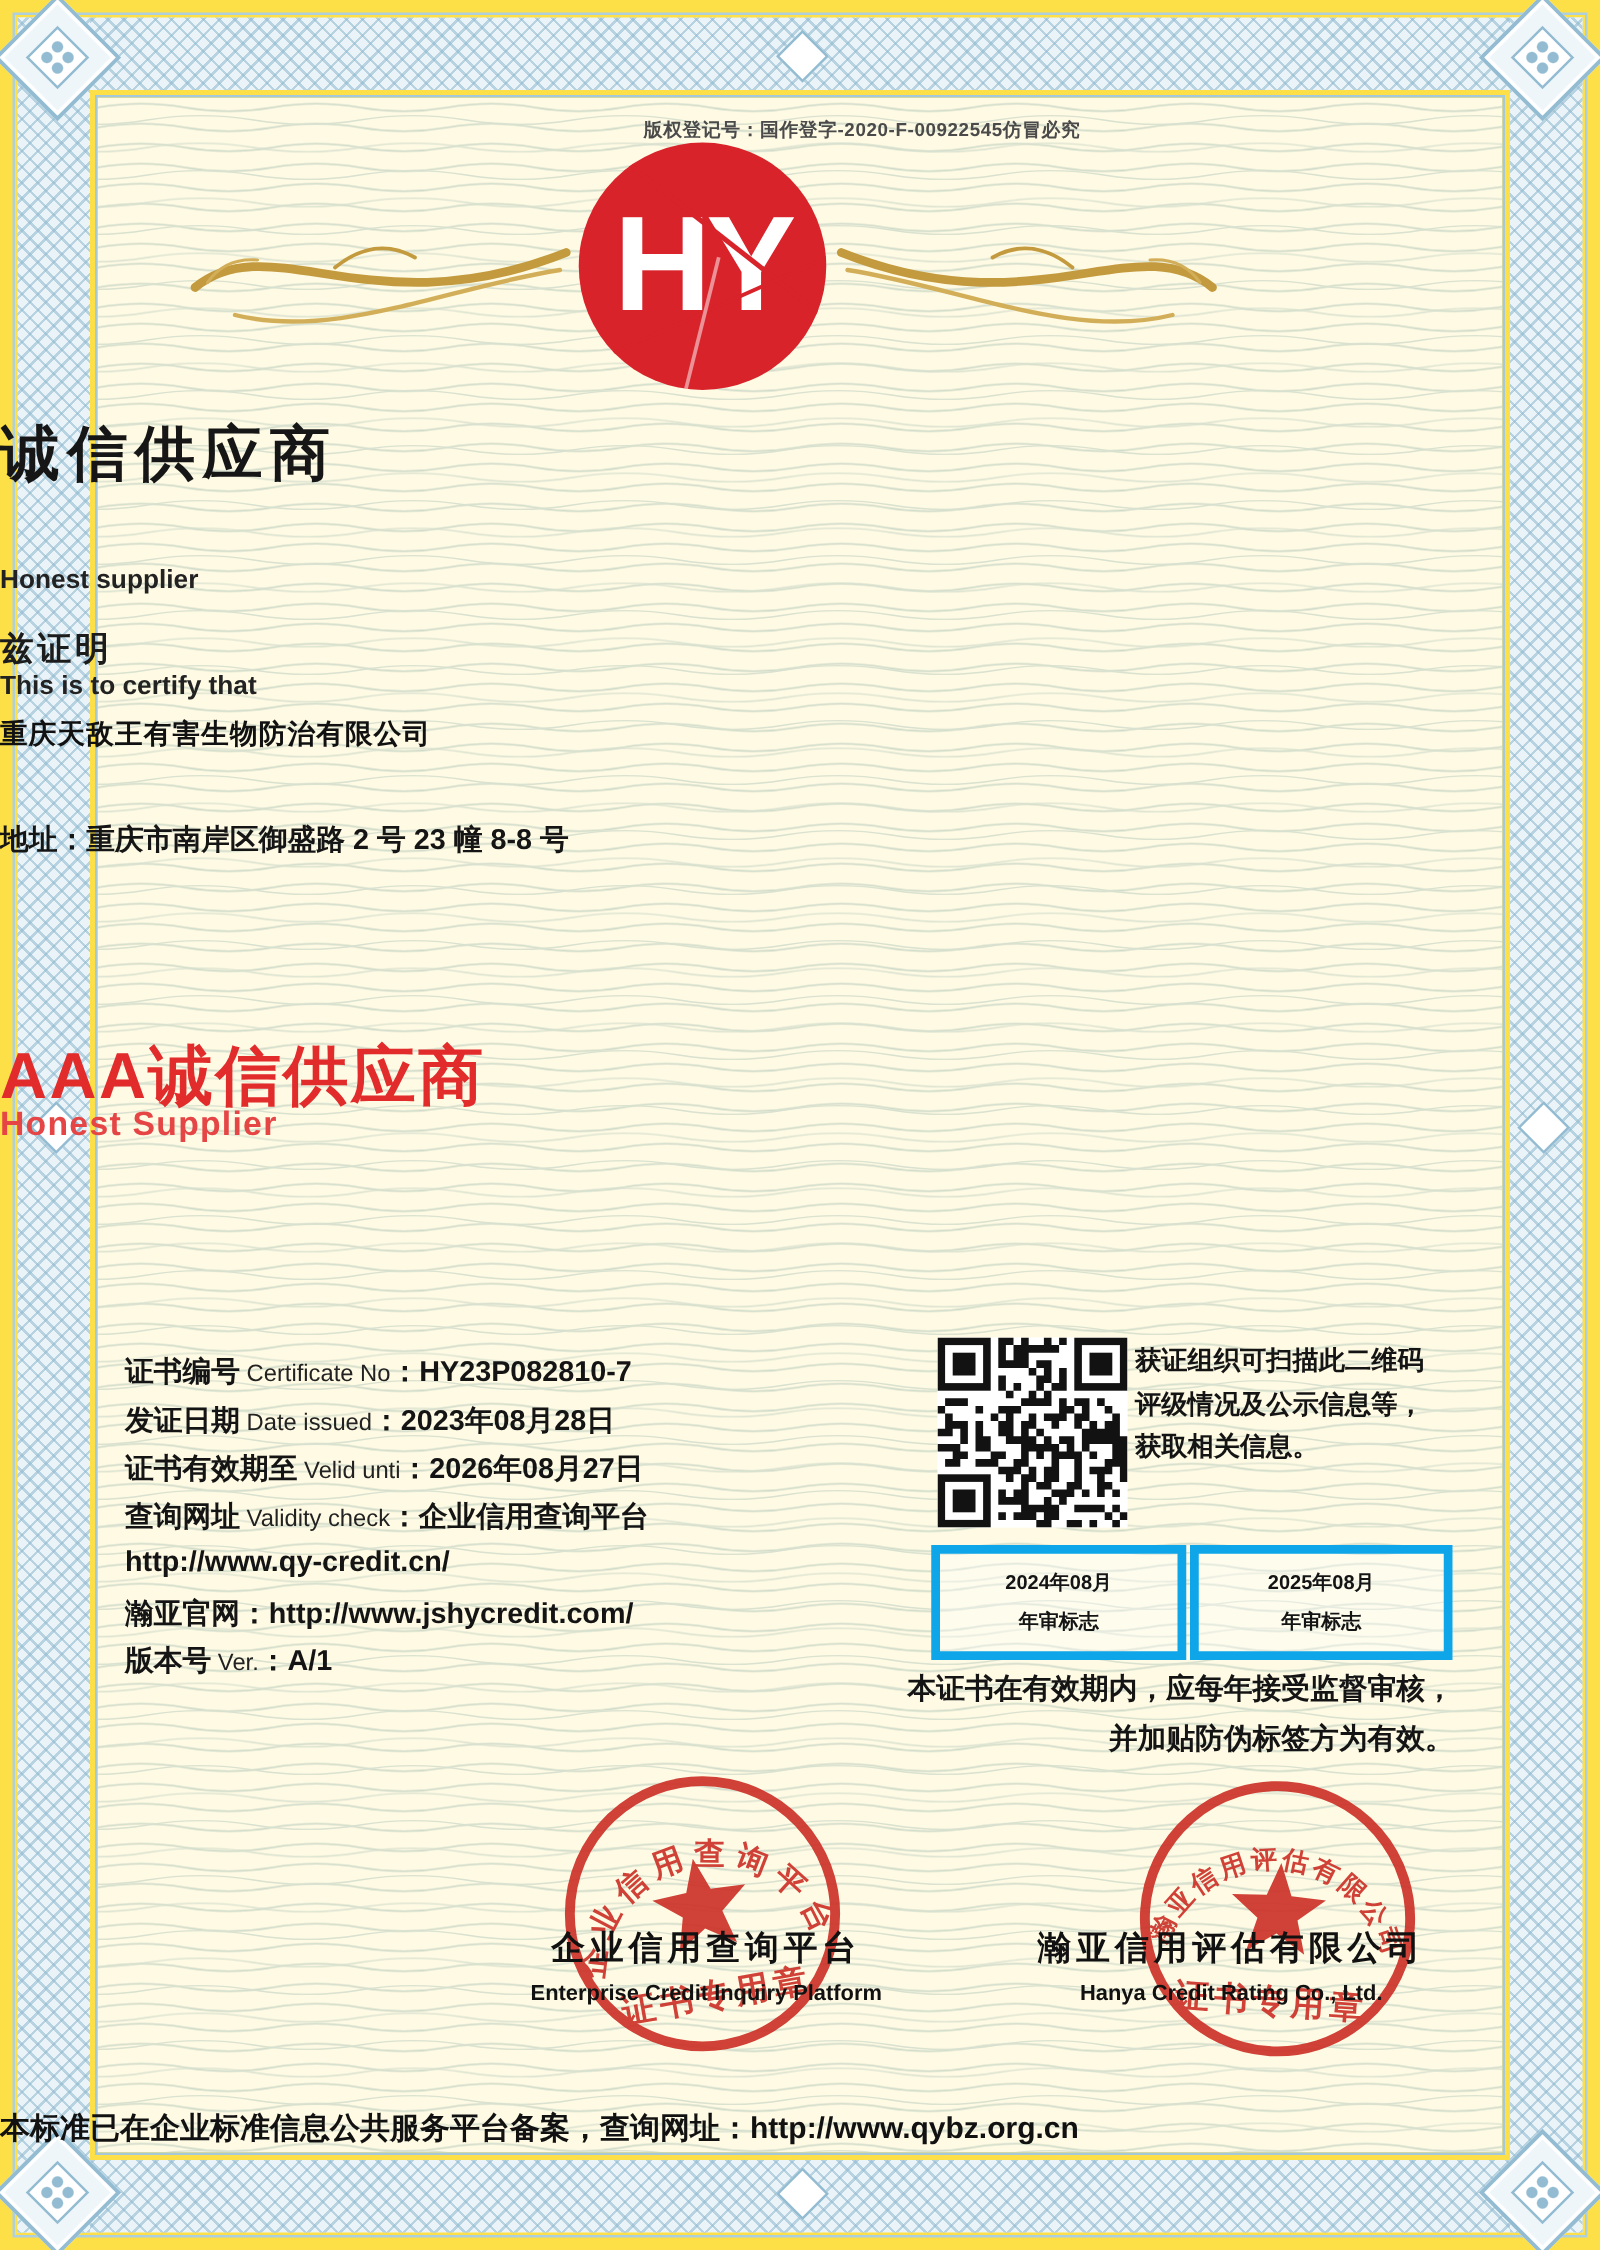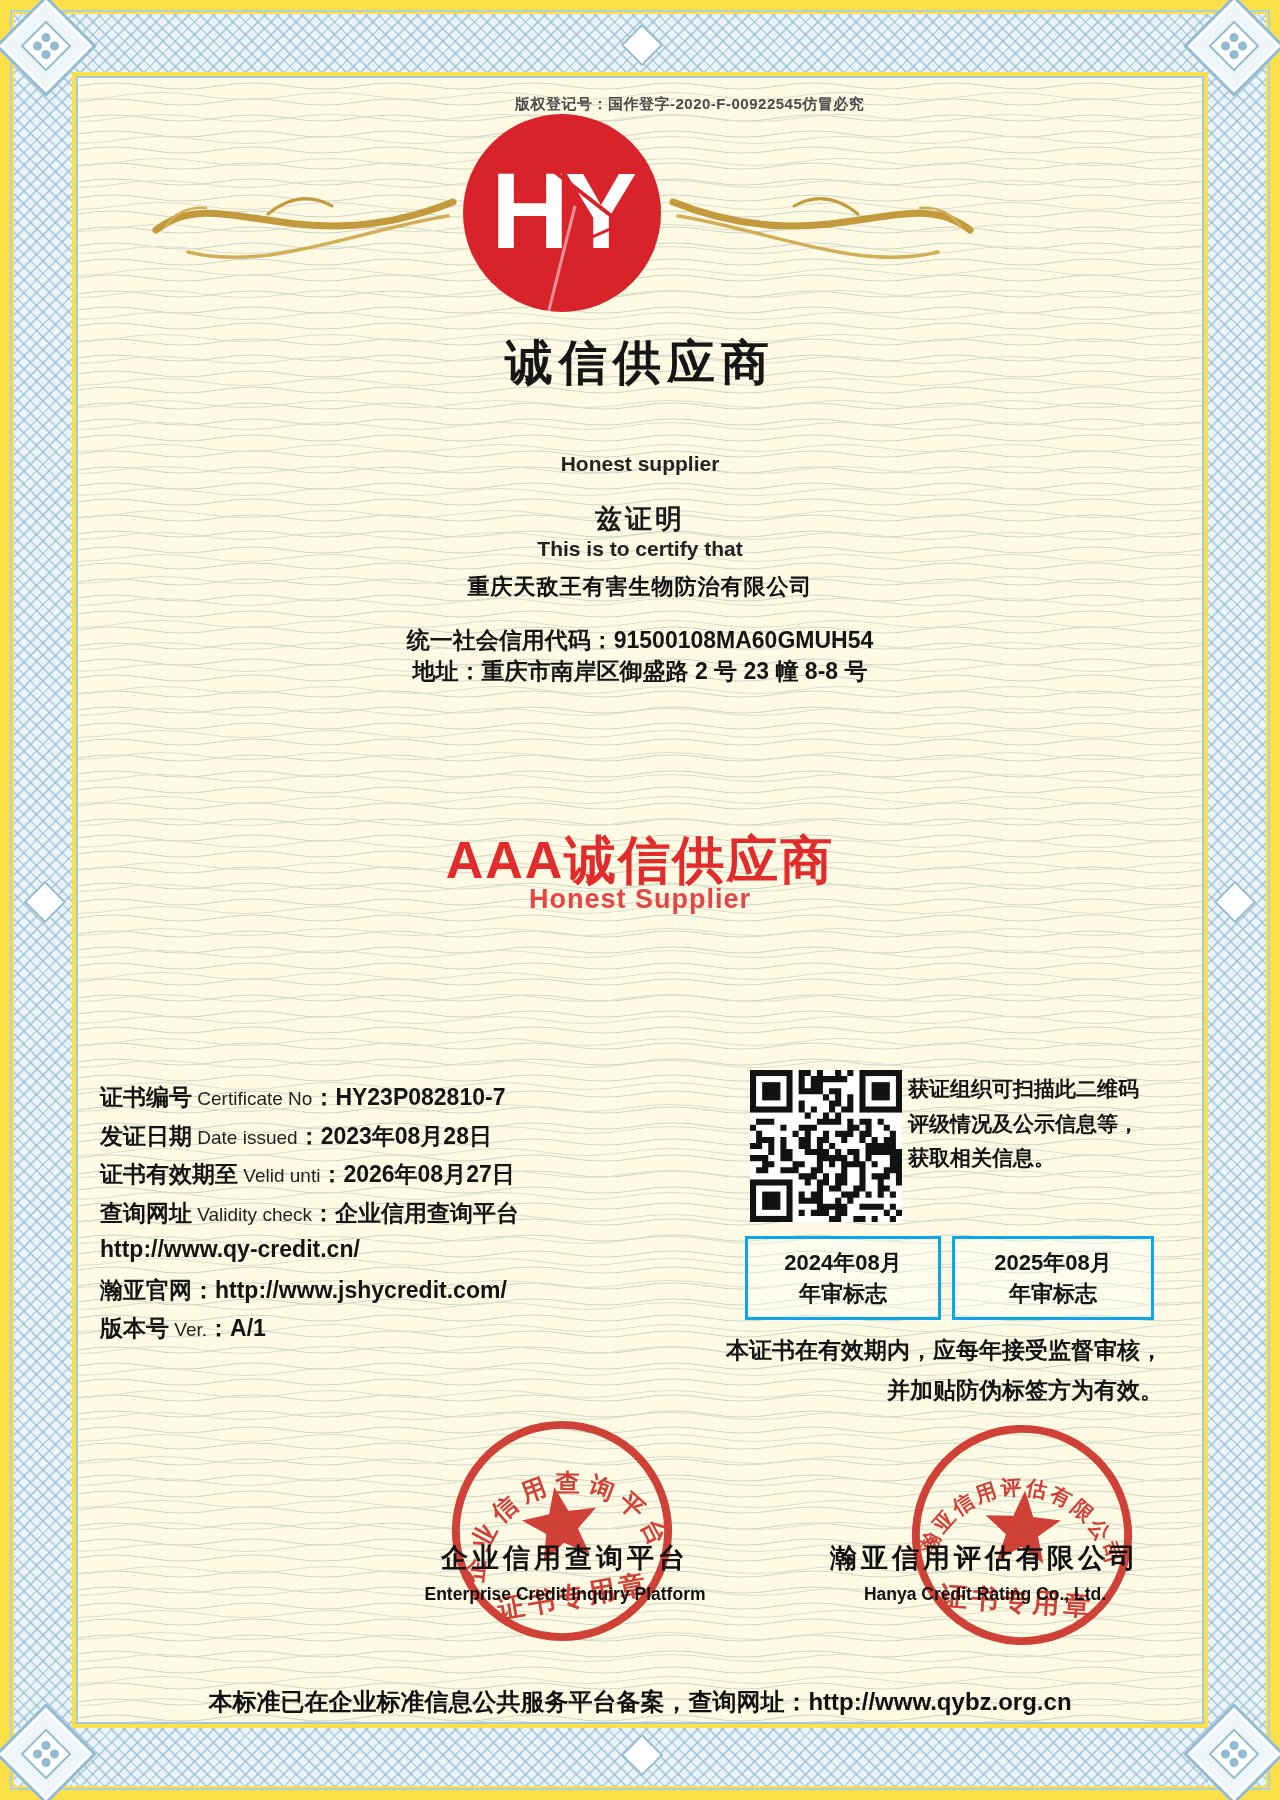--- a/index.html
+++ b/index.html
@@ -26,21 +26,21 @@
       radial-gradient(circle 4px at 22px 22px,#93bcd2 4px,transparent 5px),#fff;}
   .cd-tl{left:10px;top:10px;} .cd-tr{right:10px;top:10px;} .cd-bl{left:10px;bottom:10px;} .cd-br{right:10px;bottom:10px;}
   .edge-diamond{position:absolute;width:26px;height:26px;background:#fff;border:2px solid #93bcd2;transform:rotate(45deg);}
   .ed-top{left:627px;top:30px;} .ed-bottom{left:627px;bottom:30px;} .ed-left{left:30px;top:887px;} .ed-right{right:30px;top:887px;}
 
   
   .waves{position:absolute;left:78px;top:78px;opacity:.85;pointer-events:none;}
 
   
   .abs{position:absolute;}
-  .centered{left:0;width:100%;text-align:center;}
+  .centered{left:0;width:100%;text-align:left;}
 
   .copyright{top:95px;left:515px;font-size:15px;font-weight:700;color:#4a4a4a;letter-spacing:.5px;}
 
   
   .flourish{position:absolute;top:168px;width:310px;height:110px;}
   .flourish.fl-left{left:148px;}
   .flourish.fl-right{left:668px;transform:scaleX(-1);}
 
   
   .logo-circle{position:absolute;left:463px;top:114px;width:198px;height:198px;border-radius:50%;
@@ -65,22 +65,22 @@
   
   .details{position:absolute;left:100px;top:1082px;width:560px;color:#141414;}
   .detail-row{height:38.5px;font-size:23px;font-weight:700;white-space:nowrap;}
   .detail-row .en{font-size:19px;font-weight:400;color:#222;}
 
   
   .qr-box{position:absolute;left:750px;top:1070px;width:152px;height:152px;background:#fff;}
   .qr-note{position:absolute;left:908px;top:1072px;width:285px;font-size:21px;font-weight:700;color:#141414;line-height:34.5px;}
 
   
-  .badge{position:absolute;top:1236px;height:78px;border:3px solid #0ea5e9;background:rgba(255,255,255,.35);
-      display:flex;flex-direction:column;align-items:center;justify-content:center;font-size:22px;font-weight:700;color:#141414;line-height:31px;}
+  .badge{position:absolute;top:1236px;height:78px;border:7px solid #0ea5e9;background:rgba(255,255,255,.35);
+      display:flex;flex-direction:column;align-items:center;justify-content:center;font-size:16px;font-weight:700;color:#141414;line-height:31px;}
   .badge.b1{left:745px;width:190px;}
   .badge.b2{left:952px;width:196px;}
 
   .supervision{position:absolute;top:1330px;right:117px;width:560px;text-align:right;
       font-size:23px;font-weight:700;color:#141414;line-height:40px;}
 
   
   .seal{position:absolute;width:238px;height:238px;opacity:.92;}
   .seal.s-left{left:443px;top:1412px;transform:rotate(-10deg);}
   .seal.s-right{left:903px;top:1416px;transform:rotate(4deg);}
@@ -154,21 +154,20 @@
     <div class="crack c1"></div>
     <div class="crack c2"></div>
     <div class="crack c3"></div>
   </div>
 
   <div class="abs centered title-zh">诚信供应商</div>
   <div class="abs centered title-en">Honest supplier</div>
   <div class="abs centered certify-zh">兹证明</div>
   <div class="abs centered certify-en">This is to certify that</div>
   <div class="abs centered company">重庆天敌王有害生物防治有限公司</div>
-  <div class="abs centered credit-code">统一社会信用代码：91500108MA60GMUH54</div>
   <div class="abs centered address">地址：重庆市南岸区御盛路 2 号 23 幢 8-8 号</div>
 
   <div class="abs centered rating-zh">AAA诚信供应商</div>
   <div class="abs centered rating-en">Honest Supplier</div>
 
   <div class="details">
     <div class="detail-row"><span class="zh">证书编号</span><span class="en"> Certificate No</span><span class="zh">：</span><span class="val">HY23P082810-7</span></div>
     <div class="detail-row"><span class="zh">发证日期</span><span class="en"> Date issued</span><span class="zh">：</span><span class="val">2023年08月28日</span></div>
     <div class="detail-row"><span class="zh">证书有效期至</span><span class="en"> Velid unti</span><span class="zh">：</span><span class="val">2026年08月27日</span></div>
     <div class="detail-row"><span class="zh">查询网址</span><span class="en"> Validity check</span><span class="zh">：</span><span class="val">企业信用查询平台</span></div>

